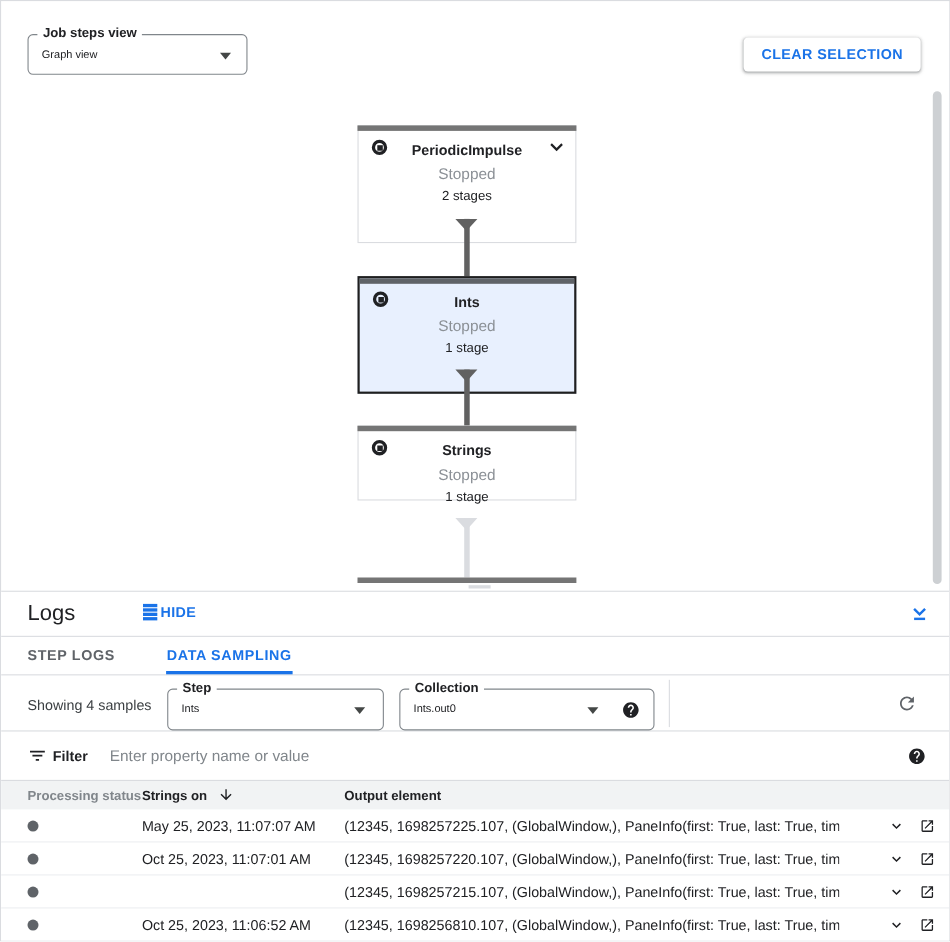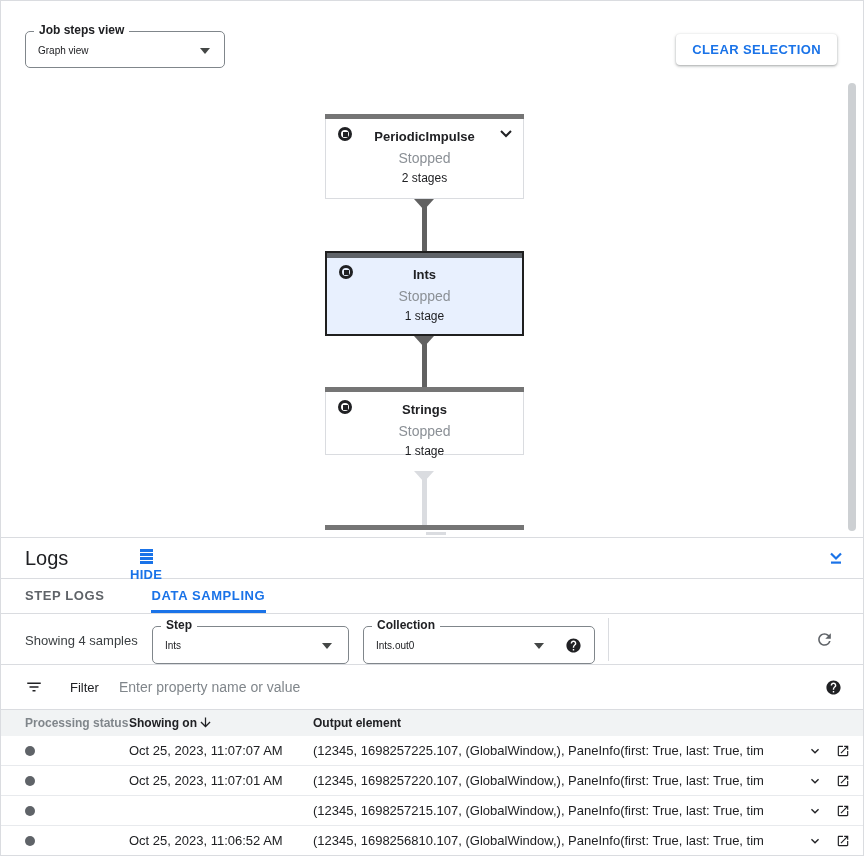--- a/index.html
+++ b/index.html
@@ -25,21 +25,21 @@
 
   #clear-selection {
     position:absolute; right:26px; top:33px; height:31px; padding:0 16px;
     background:#fff; border:none; border-radius:4px; cursor:pointer;
     color:#1a73e8; font-family:"Liberation Sans",sans-serif; font-size:13px; font-weight:bold; letter-spacing:.4px;
     box-shadow:0 1px 2px rgba(60,64,67,.3), 0 1px 3px 1px rgba(60,64,67,.15);
   }
 
   
   .node {
-    position:absolute; left:324px; width:199px; height:85px; background:#fff;
+    position:absolute; left:324px; width:199px; height:107px; background:#fff;
     border:1px solid #dadce0; text-align:center; cursor:pointer;
   }
   .node.selected { background:#e8f0fe; border:2px solid #1f1f1f; }
   .node-bar { position:absolute; top:0; left:0; right:0; height:5px; background:#757575; }
   .node.selected .node-bar { background:#5f6368; }
   .node-title { display:block; margin-top:14px; font-size:13px; font-weight:bold; color:#202124; }
   .node-status { margin-top:6px; font-size:14px; color:#8b9096; }
   .node-stages { margin-top:5px; font-size:12px; color:#202124; }
   .stop-icon {
     position:absolute; left:12px; top:12px; width:14px; height:14px;
@@ -55,21 +55,21 @@
   .edge-arrow.light { border-top-color:#dadce0; }
   #cut-node-bar { position:absolute; left:324px; top:524px; width:199px; height:5px; background:#757575; }
   #cut-node-hint { position:absolute; left:425px; top:531px; width:20px; height:3px; background:#dadce0; }
 
   #graph-scrollbar { position:absolute; left:847px; top:82px; width:8px; height:448px; background:#cdd0d3; border-radius:4px; }
 
   
   #logs-panel { position:absolute; left:0; right:0; top:536px; bottom:0; background:#fff; border-top:1px solid #dadce0; }
   #logs-header { position:relative; height:41px; border-bottom:1px solid #dadce0; }
   #logs-title { position:absolute; left:24px; top:9px; font-size:20px; color:#202124; }
-  #hide-button { position:absolute; left:127px; top:9px; display:flex; align-items:center; gap:3px; cursor:pointer; background:none; border:none; padding:2px;flex-direction:column; }
+  #hide-button { position:absolute; left:127px; top:9px; display:flex; align-items:center; gap:3px; cursor:pointer; background:none; border:none; padding:2px; }
   .hide-lines { display:flex; flex-direction:column; gap:1.5px; }
   .hide-lines i { display:block; width:13px; height:2.5px; background:#1a73e8; }
   #hide-label { font-size:13px; font-weight:bold; color:#1a73e8; letter-spacing:.3px; font-family:"Liberation Sans",sans-serif; }
   #collapse-button { position:absolute; right:19px; top:12px; background:none; border:none; cursor:pointer; padding:0; }
 
   #tabs-row { position:relative; height:35px; border-bottom:1px solid #dadce0; display:flex; padding-left:24px; gap:47px; }
   .tab { font-size:13px; font-weight:bold; letter-spacing:.6px; line-height:34px; color:#5f6368; cursor:pointer; position:relative; }
   .tab.active { color:#1a73e8; }
   .tab.active::after { content:''; position:absolute; left:-1px; right:-1px; bottom:0; height:3px; background:#1a73e8; }
 
@@ -78,21 +78,21 @@
   #step-select { left:151px; top:12px; width:197px; height:38px; }
   #step-select .caret { right:16px; }
   #collection-select { left:362px; top:12px; width:232px; height:38px; }
   #collection-select .caret { right:50px; }
   .help-icon { position:absolute; cursor:pointer; }
   #collection-help { right:12px; top:10px; }
   #controls-divider { position:absolute; left:607px; top:4px; height:43px; width:1px; background:#dadce0; }
   #refresh-button { position:absolute; right:29px; top:16px; background:none; border:none; cursor:pointer; padding:0; }
 
   #filter-row { position:relative; height:44px; display:flex; align-items:center; padding-left:24px; }
-  #filter-label { font-size:13px; font-weight:normal; color:#202124; margin-left:27px; }
+  #filter-label { font-size:13px; font-weight:bold; color:#202124; margin-left:5px; }
   #filter-input { flex:1; margin-left:20px; margin-right:50px; border:none; outline:none; font-size:14px; color:#202124; font-family:"Liberation Sans",sans-serif; }
   #filter-input::placeholder { color:#80868b; }
   #filter-help { right:21px; top:14px; }
 
   #table-header { position:relative; height:27px; background:#f1f3f4; border-top:1px solid #dadce0; font-size:12px; }
   #table-header span { position:absolute; top:6px; }
   .col-status-h { left:24px; color:#80868b;font-weight:bold; }
   .col-created-h { left:128px; color:#202124; font-weight:bold; }
   .col-output-h { left:312px; color:#202124; font-weight:bold;text-align:center; }
   #sort-icon { position:absolute; left:197px; top:5px; cursor:pointer; }
@@ -220,30 +220,30 @@
       <input id="filter-input" type="text" placeholder="Enter property name or value" style="">
       <span class="help-icon" id="filter-help" style="position:absolute;">
         <svg width="17" height="17" viewBox="0 0 24 24">
             <path fill="#202124" d="M12 2C6.48 2 2 6.48 2 12s4.48 10 10 10 10-4.48 10-10S17.52 2 12 2zm1 17h-2v-2h2v2zm2.07-7.75l-.9.92C13.45 12.9 13 13.5 13 15h-2v-.5c0-1.1.45-2.1 1.17-2.83l1.24-1.26c.37-.36.59-.86.59-1.41 0-1.1-.9-2-2-2s-2 .9-2 2H8c0-2.21 1.79-4 4-4s4 1.79 4 4c0 .88-.36 1.68-.93 2.25z"></path>
           </svg>
       </span>
     </div>
 
     <div id="table-header">
       <span class="col-status-h">Processing status</span>
-      <span class="col-created-h">Showing on</span>
+      <span class="col-created-h">Strings on</span>
       <svg id="sort-icon" width="15" height="15" viewBox="0 0 24 24">
         <path fill="#202124" d="M20 12l-1.41-1.41L13 16.17V4h-2v12.17l-5.58-5.59L4 12l8 8 8-8z"></path>
       </svg>
       <span class="col-output-h">Output element</span>
     </div>
 
     <div class="trow">
       <span class="status-dot"></span>
-      <span class="cell-created">Oct 25, 2023, 11:07:07 AM</span>
+      <span class="cell-created">May 25, 2023, 11:07:07 AM</span>
       <span class="cell-output">(12345, 1698257225.107, (GlobalWindow,), PaneInfo(first: True, last: True, timing…</span>
       <button class="row-expand"><svg width="16" height="16" viewBox="0 0 24 24">
             <path fill="#202124" d="M16.59 8.59L12 13.17 7.41 8.59 6 10l6 6 6-6z"></path>
           </svg></button>
       <button class="row-open"><svg width="14" height="14" viewBox="0 0 24 24">
             <path fill="#202124" d="M19 19H5V5h7V3H5c-1.11 0-2 .9-2 2v14c0 1.1.89 2 2 2h14c1.1 0 2-.9 2-2v-7h-2v7zM14 3v2h3.59l-9.83 9.83 1.41 1.41L19 6.41V10h2V3h-7z"></path>
           </svg></button>
     </div>
 
     <div class="trow">

